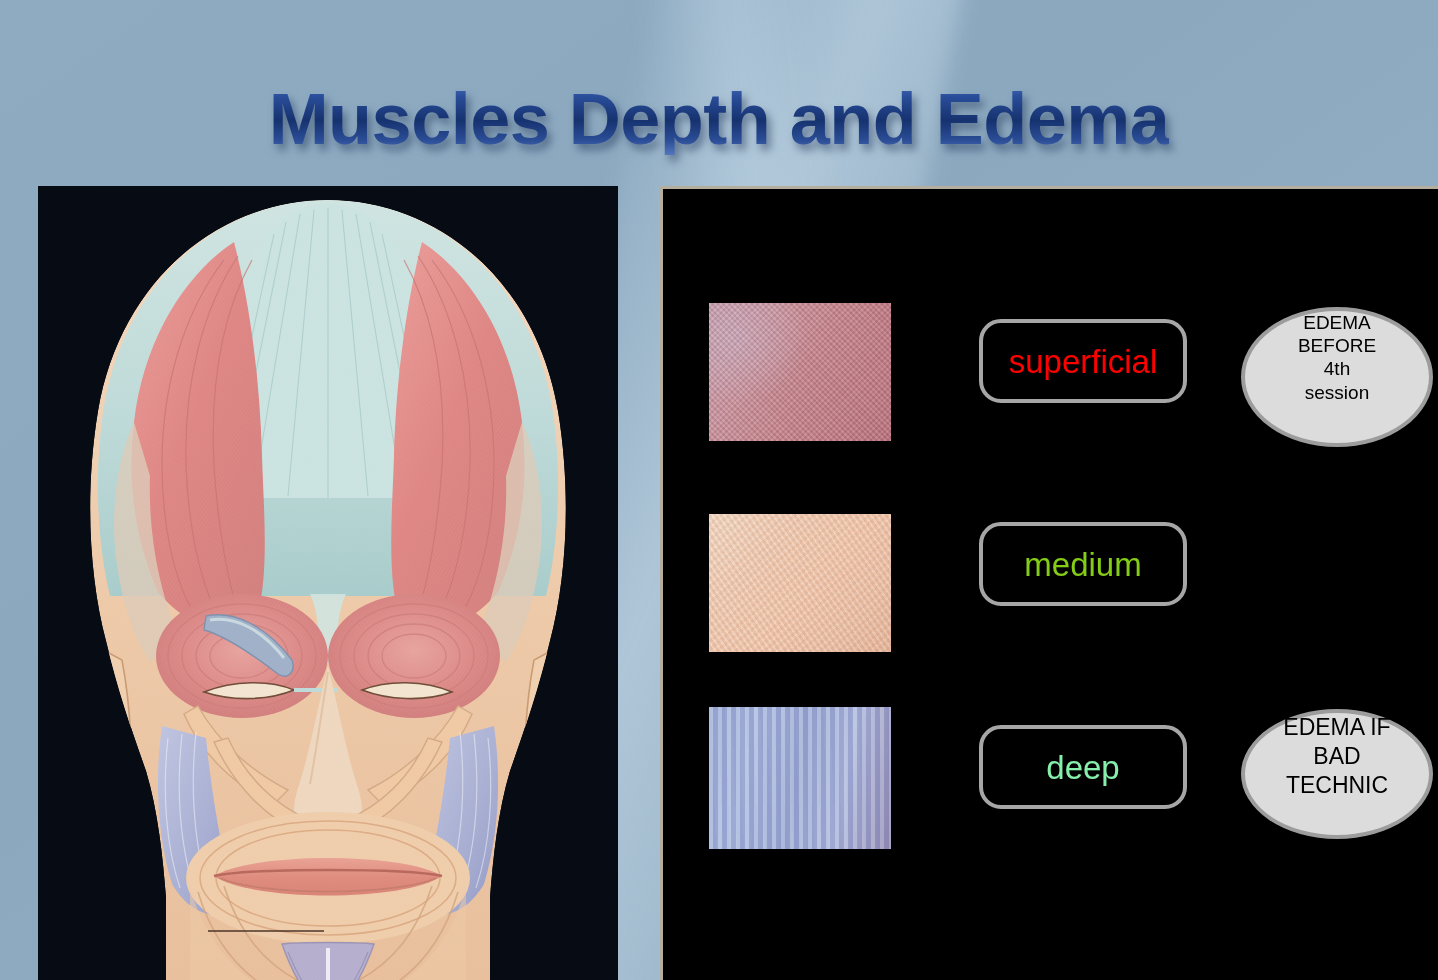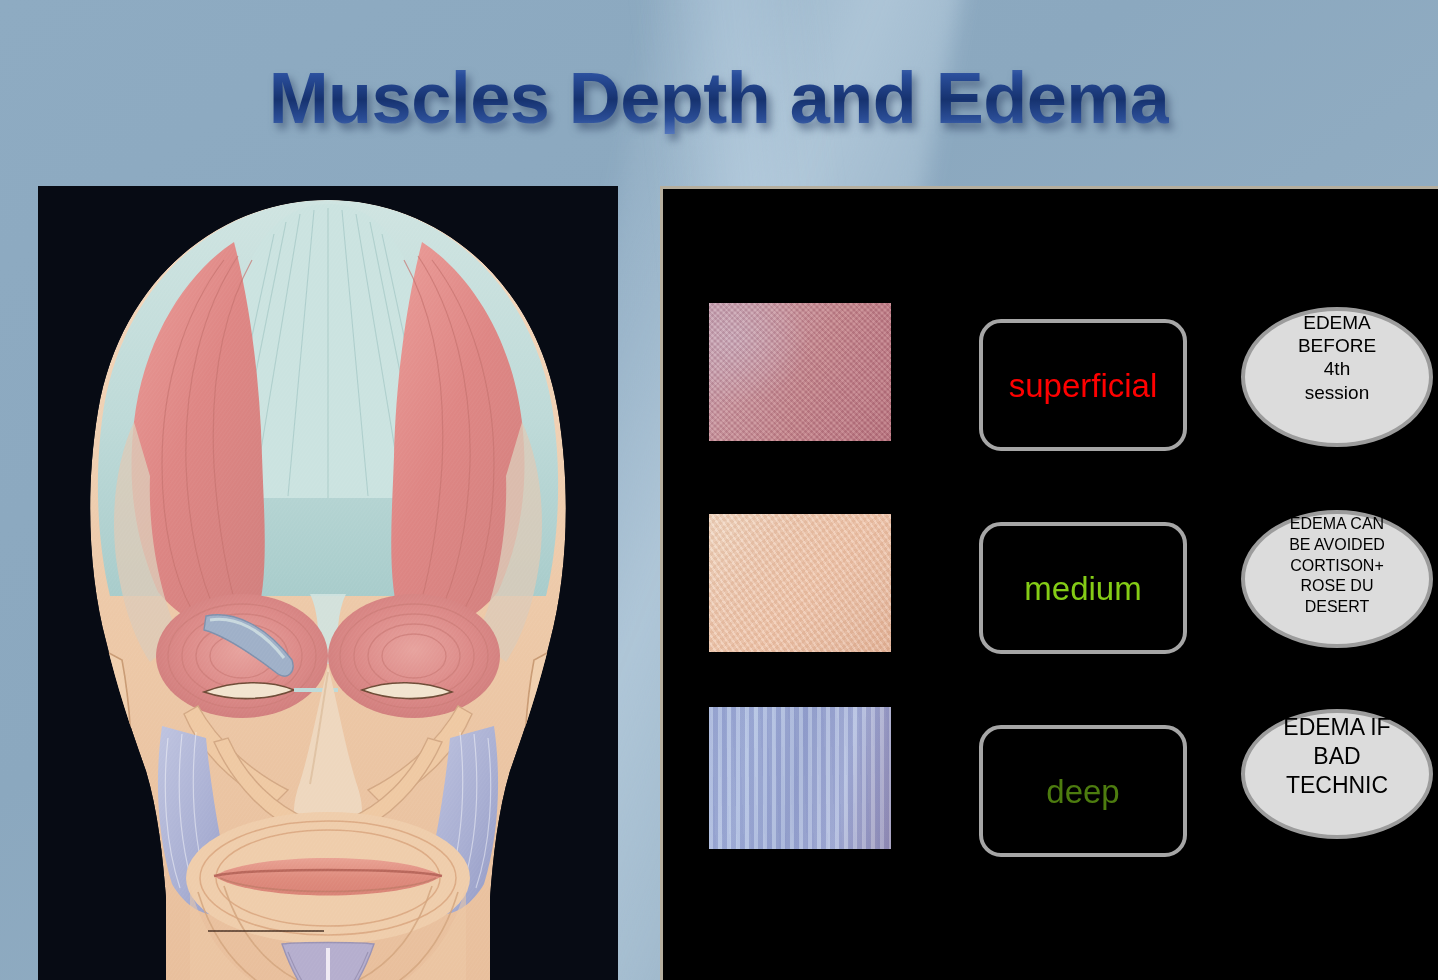--- a/index.html
+++ b/index.html
@@ -37,21 +37,21 @@
     left: 700px; top: -200px;
     width: 160px; height: 1400px;
     background: linear-gradient(90deg, rgba(255,255,255,0) 0%, rgba(200,220,236,0.35) 50%, rgba(255,255,255,0) 100%);
     transform: rotate(-6deg);
     filter: blur(14px);
   }
 
   
   #title-bar {
     position: absolute;
-    left: 0; top: 62px;
+    left: 0; top: 83px;
     width: 1438px;
     text-align: center;
     z-index: 5;
   }
   #page-title {
     display: inline-block;
     font-family: "Liberation Sans", sans-serif;
     font-weight: bold;
     font-size: 72px;
     line-height: 1;
@@ -133,40 +133,40 @@
       repeating-linear-gradient(90deg, rgba(255,255,255,0.20) 0 4px, rgba(110,110,170,0.22) 4px 9px),
       repeating-linear-gradient(88deg, rgba(160,170,215,0.14) 0 7px, rgba(255,255,255,0.05) 7px 14px),
       linear-gradient(100deg, #9AACD6 0%, #A5B7DE 22%, #97A8D2 48%, #A9B6DC 72%, #8E86AE 100%);
   }
 
   
   .depth-box {
     position: absolute;
     left: 316px;
     width: 208px;
-    height: 132px;
+    height: 84px;
     background: #000000;
     border: 4px solid #A6A6A6;
     border-radius: 22px;
     display: flex;
     align-items: center;
     justify-content: center;
     box-sizing: border-box;
   }
   .row-0 .depth-box { top: 18px; }
   .row-1 .depth-box { top: 8px; }
   .row-2 .depth-box { top: 18px; }
   .depth-box-label {
     font-size: 33px;
     line-height: 1;
     font-family: "Liberation Sans", sans-serif;
   }
   .lbl-superficial { color: #FF0000; }
   .lbl-medium { color: #84cc16; }
-  .lbl-deep { color: #4d7c0f; }
+  .lbl-deep { color: #86efac; }
 
   
   .edema-ellipse {
     position: absolute;
     left: 578px;
     width: 192px;
     background: #DCDCDC;
     border: 4px solid #9C9C9C;
     border-radius: 50%;
     box-sizing: border-box;
@@ -406,27 +406,20 @@
 4th
 session</span>
       </div>
     </div>
 
     <div class="depth-row row-1">
       <div class="swatch swatch-medium"></div>
       <div class="depth-box">
         <span class="depth-box-label lbl-medium">medium</span>
       </div>
-      <div class="edema-ellipse">
-        <span class="edema-text">EDEMA CAN
-BE AVOIDED
-CORTISON+
-ROSE DU
-DESERT</span>
-      </div>
     </div>
 
     <div class="depth-row row-2">
       <div class="swatch swatch-deep"></div>
       <div class="depth-box">
         <span class="depth-box-label lbl-deep">deep</span>
       </div>
       <div class="edema-ellipse">
         <span class="edema-text">EDEMA IF
 BAD

